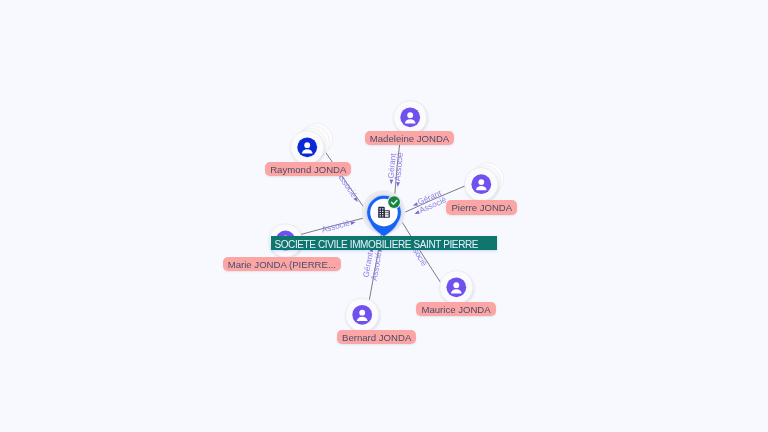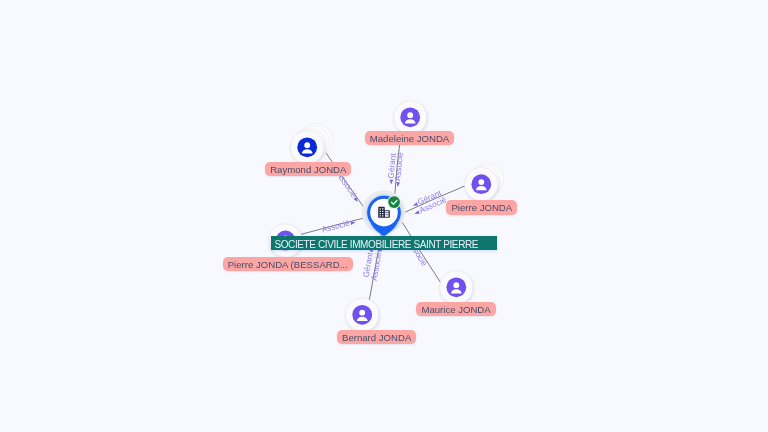--- a/index.html
+++ b/index.html
@@ -162,16 +162,16 @@
       <path id="badge-check" fill="none" stroke="#d8f5e2" stroke-width="1.45" stroke-linecap="round" stroke-linejoin="round" d="M 391.5 202.2 l 1.9 2.0 l 3.5 -3.8"></path>
     </g>
   </svg>
 
   <div id="labels">
     <div class="nodelabel" style="left: 364.8px; top: 131.2px;">Madeleine JONDA</div>
     <div class="nodelabel" style="left: 265.2px; top: 162.2px; text-align: center;">Raymond JONDA</div>
     <div class="nodelabel" style="left: 446.4px; top: 200.3px;">Pierre JONDA</div>
     <div class="nodelabel" style="left: 416.4px; top: 302px;">Maurice JONDA</div>
     <div class="nodelabel" style="left: 337px; top: 330px;">Bernard JONDA</div>
-    <div class="nodelabel" style="left: 222.7px; top: 256.7px;">Pierre JONDA (BESSARD...</div>
+    <div class="nodelabel" style="left: 222.7px; top: 256.7px;">Marie JONDA (PIERRE...</div>
     <div class="mainlabel" style="left: 271px; top: 236px;">SOCIETE CIVILE IMMOBILIERE SAINT PIERRE</div>
   </div>
 </div>
 
 </body></html>

